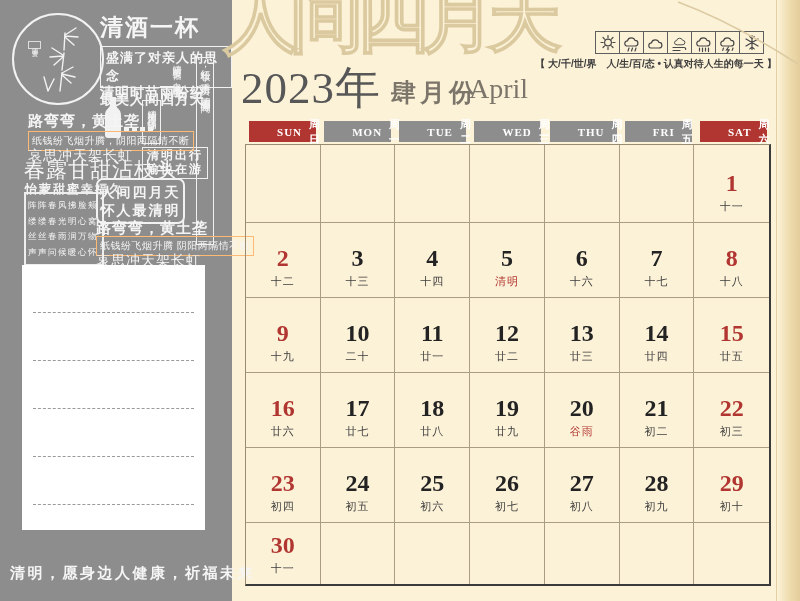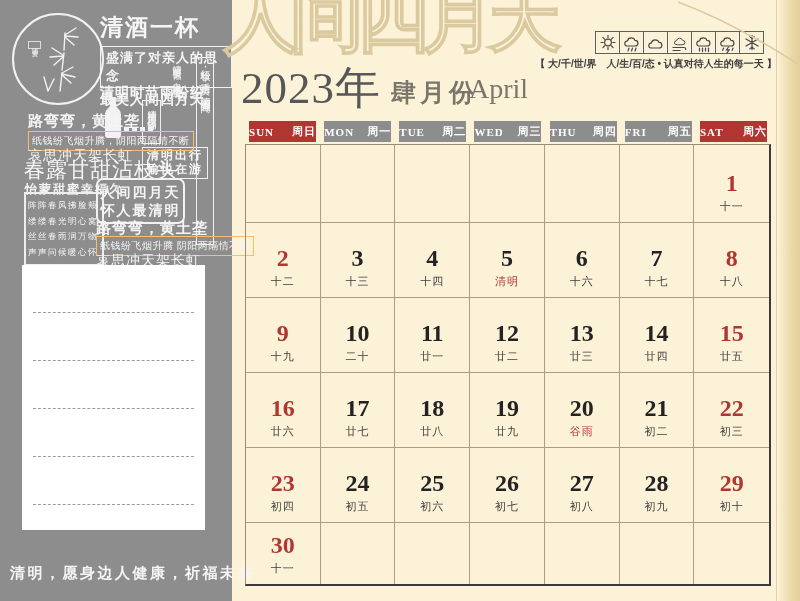--- a/index.html
+++ b/index.html
@@ -41,21 +41,21 @@
   .ghost { position:absolute; left:224px; top:-30px; font-family:"Liberation Serif","DejaVu Serif",serif; font-weight:bold; font-size:74px; letter-spacing:-8px; color:transparent; -webkit-text-stroke:1.3px #dbca9f; white-space:nowrap; }
   .year { position:absolute; left:241px; top:58px; font-family:"Liberation Serif","DejaVu Serif",serif; font-weight:normal; font-size:45px; color:#575757; letter-spacing:1px; }
   .month-cn { position:absolute; left:391px; top:76px; font-family:"Liberation Serif","DejaVu Serif",serif; font-weight:bold; font-size:25px; color:#7b756a; letter-spacing:4px; }
   .month-en { position:absolute; left:469px; top:73px; font-family:"Liberation Serif","DejaVu Serif",serif; font-size:28px; color:#7b756a; }
   .weather { position:absolute; left:596px; top:31px; display:flex; }
   .wbox { width:25px; height:23px; border:1px solid #5e5e5e; margin-left:-1px; display:flex; align-items:center; justify-content:center; background:transparent; }
   .motto { position:absolute; left:535px; top:57px; width:242px; text-align:center; font-size:10px; font-weight:bold; color:#3e3e3e; white-space:nowrap; }
 
   
   .cal-head { position:absolute; left:245px; top:121px; width:526px; display:grid; grid-template-columns:repeat(7,1fr); }
-  .wd { width:67px; height:21px; justify-self:center; background:#8d8d8d; color:#fff; display:flex; align-items:center; justify-content:space-between; gap:7px; font-family:"Liberation Serif","DejaVu Serif",serif; font-weight:bold; font-size:11px; letter-spacing:1px; }
+  .wd { width:67px; height:21px; justify-self:center; background:#8d8d8d; color:#fff; display:flex; align-items:center; justify-content:flex-start; gap:7px; font-family:"Liberation Serif","DejaVu Serif",serif; font-weight:bold; font-size:11px; letter-spacing:1px;padding-left:28px; }
   .wd.red { background:#b13530; }
   .cal-grid { position:absolute; left:245px; top:144px; width:526px; display:grid; grid-template-columns:repeat(7,1fr); grid-template-rows:78px 75px 75px 75px 75px 61px; border-top:1px solid #9a8c72; border-left:1px solid #9a8c72; border-right:2px solid #3b3b3b; border-bottom:2px solid #3b3b3b; }
   .cell { border-right:1px solid #ab9d81; border-bottom:1px solid #ab9d81; display:flex; flex-direction:column; align-items:center; justify-content:flex-end; padding-bottom:8px; }
   .cell:nth-child(7n) { border-right:none; }
   .cell:nth-last-child(-n+7) { border-bottom:none; }
   .num { font-family:"Liberation Serif","DejaVu Serif",serif; font-weight:bold; font-size:24px; line-height:1; color:#232323; }
   .num.red { color:#b13530; }
   .lunar { font-size:11px; margin-top:4px; color:#3c3c3c; letter-spacing:1px; }
   .lunar.red { color:#b13530; }
 

